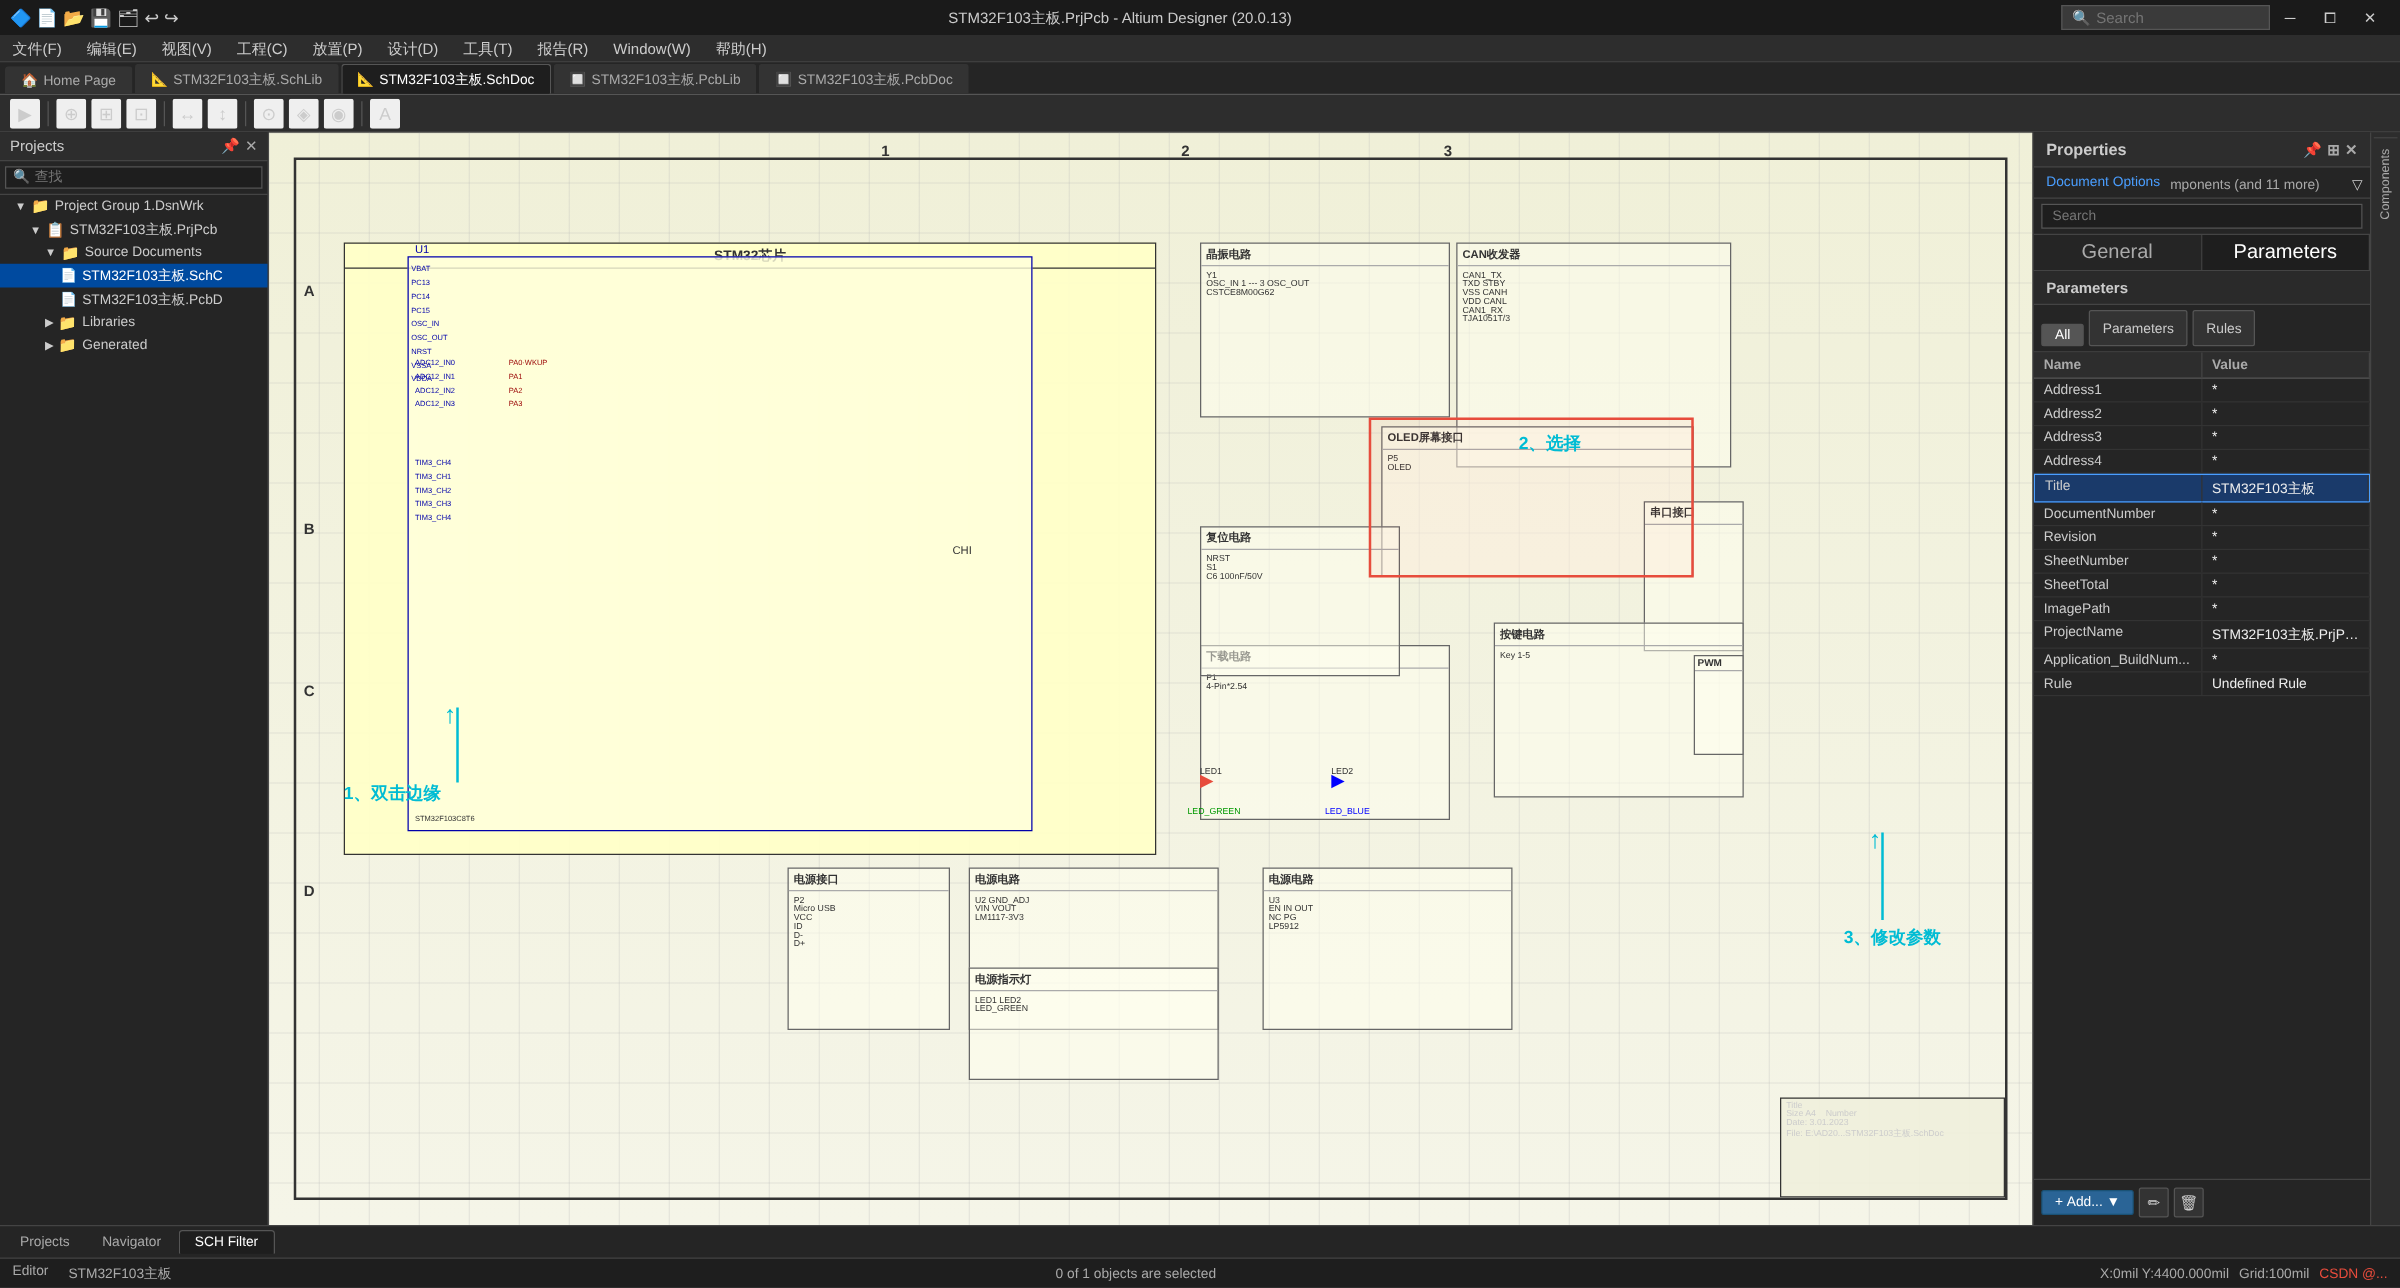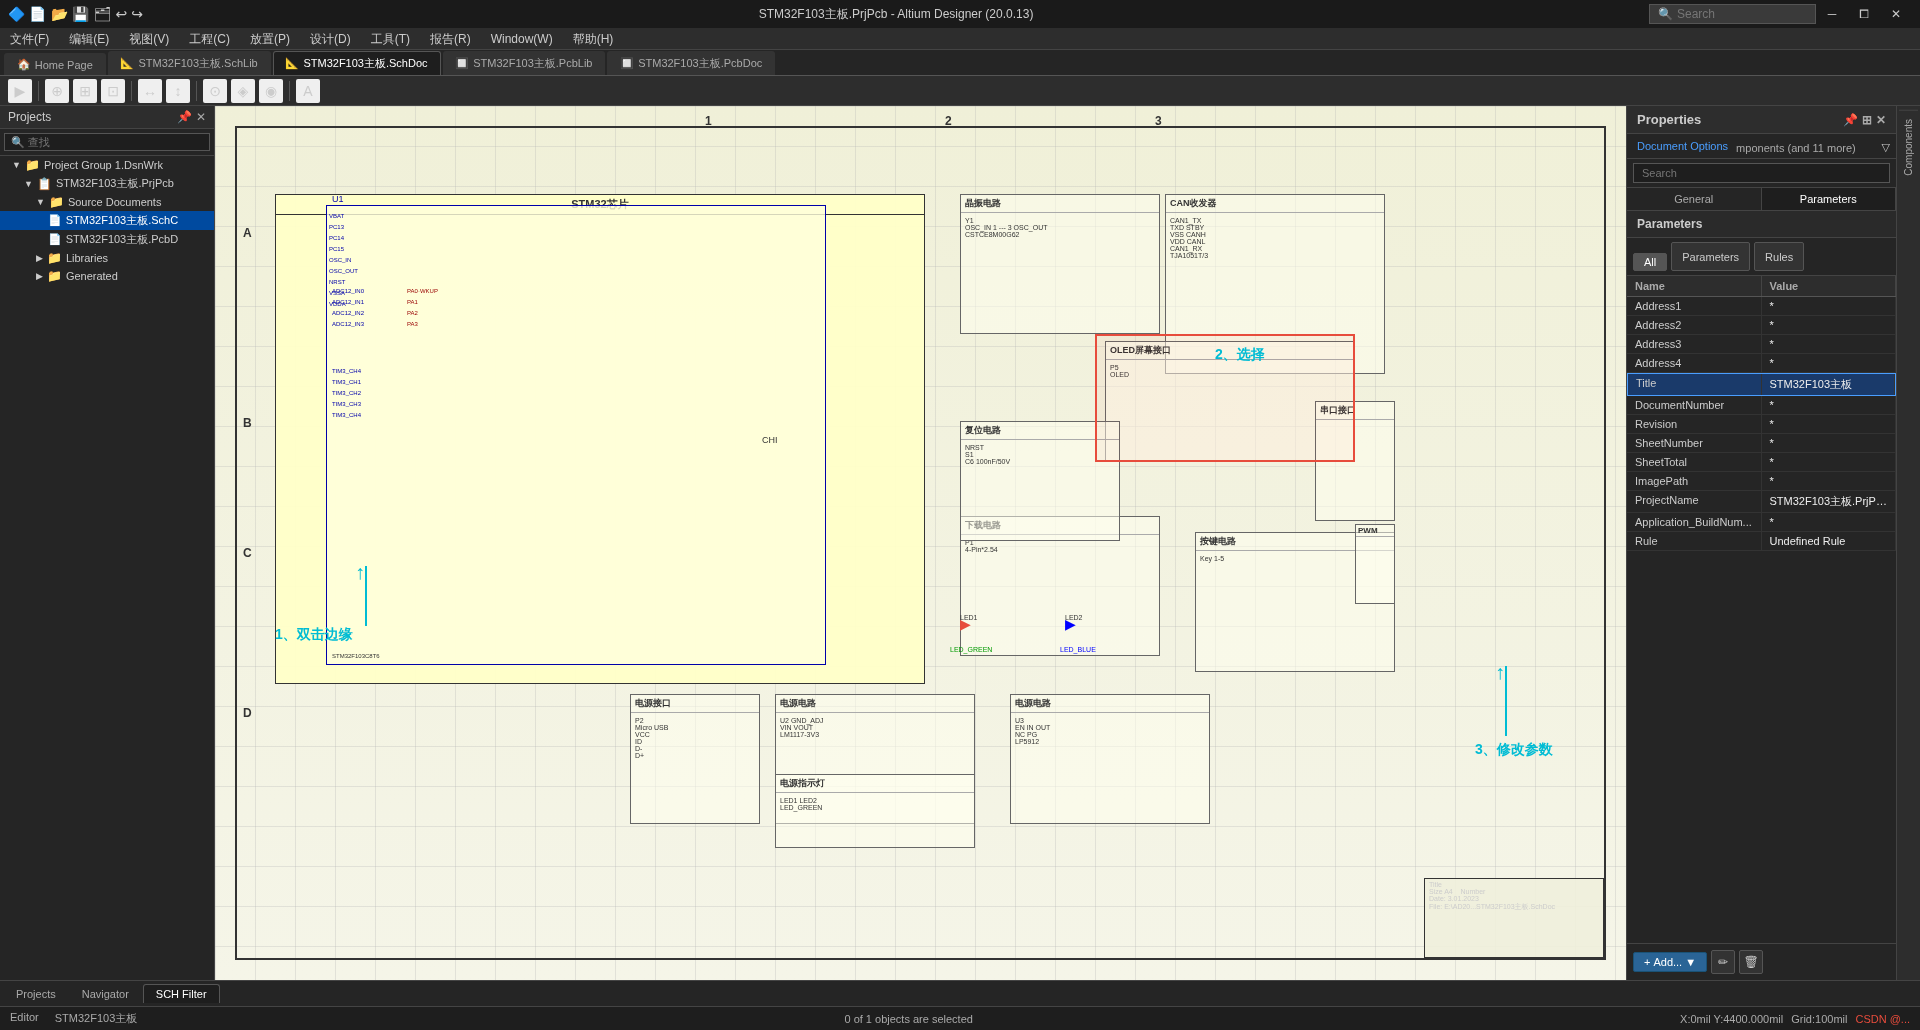--- a/index.html
+++ b/index.html
@@ -64,21 +64,21 @@
     #right-panel { width: 270px; background: #252525; border-left: 1px solid #444; display: flex; flex-direction: column; flex-shrink: 0; }
     #right-panel .panel-title { background: #2d2d2d; padding: 6px 10px; font-size: 13px; font-weight: bold; color: #ccc; border-bottom: 1px solid #444; display: flex; align-items: center; justify-content: space-between; }
     #right-panel .panel-title .icons { display: flex; gap: 4px; }
     #right-panel .panel-title .icons span { cursor: pointer; color: #aaa; font-size: 12px; }
     .doc-tabs { padding: 4px 6px; display: flex; align-items: flex-end; gap: 4px; border-bottom: 1px solid #444; font-size: 11px; }
     .doc-tab { color: #aaa; cursor: pointer; padding: 2px 4px; }
     .doc-tab.active { color: #4a9eff; }
     .prop-search { padding: 4px 6px; border-bottom: 1px solid #444; }
     .prop-search input { width: 100%; background: #1e1e1e; border: 1px solid #555; color: #ccc; padding: 3px 8px; font-size: 11px; outline: none; }
     .prop-tabs-row { display: flex; border-bottom: 1px solid #444; }
-    .prop-tab { flex: 1; text-align: center; padding: 5px; cursor: pointer; font-size: 11px; color: #aaa; border-right: 1px solid #444; }
+    .prop-tab { flex: 1; text-align: center; padding: 5px; cursor: pointer; font-size: 16px; color: #aaa; border-right: 1px solid #444; }
     .prop-tab.active { background: #1e1e1e; color: #fff; }
     .param-section { padding: 6px 10px; font-size: 12px; font-weight: bold; color: #ccc; background: #2a2a2a; border-bottom: 1px solid #444; }
     .param-filter-btns { display: flex; gap: 4px; padding: 4px 6px; border-bottom: 1px solid #444; }
     .param-btn { padding: 2px 10px; font-size: 11px; cursor: pointer; border: 1px solid #555; background: #333; color: #ccc; border-radius: 2px; }
     .param-btn.active { background: #555; color: #fff; margin-top: 11px; }
     .params-table { flex: 1; overflow-y: auto; }
     .params-header { display: flex; background: #2d2d2d; border-bottom: 1px solid #555; }
     .params-header .ph { padding: 4px 8px; font-size: 11px; font-weight: bold; color: #aaa; flex: 1; border-right: 1px solid #444; }
     .params-row { display: flex; border-bottom: 1px solid #333; }
     .params-row.highlighted { background: #1a3a6a; border: 1px solid #4a9eff; }
@@ -331,21 +331,21 @@
 
       <div style="position:absolute;top:315px;left:745px;width:160px;height:120px;border:1px solid #666;background:rgba(255,255,240,0.5);">
         <div style="font-size:9px;font-weight:bold;color:#333;padding:2px 4px;border-bottom:1px solid #aaa;">复位电路</div>
         <div style="padding:4px;font-size:7px;color:#333;">
           <div>NRST</div>
             <div>S1</div>
             <div>C6 100nF/50V</div>
         </div>
       </div>
 
-      <div style="position:absolute;top:426px;left:980px;width:200px;height:140px;border:1px solid #666;background:rgba(255,255,240,0.5);">
+      <div style="position:absolute;top:392px;left:980px;width:200px;height:140px;border:1px solid #666;background:rgba(255,255,240,0.5);">
         <div style="font-size:9px;font-weight:bold;color:#333;padding:2px 4px;border-bottom:1px solid #aaa;">按键电路</div>
         <div style="padding:4px;font-size:7px;color:#333;">
           <div>Key 1-5</div>
         </div>
       </div>
 
       <div style="position:absolute;top:588px;left:415px;width:130px;height:130px;border:1px solid #666;background:rgba(255,255,240,0.5);">
         <div style="font-size:9px;font-weight:bold;color:#333;padding:2px 4px;border-bottom:1px solid #aaa;">电源接口</div>
         <div style="padding:4px;font-size:7px;color:#333;">P2<br>Micro USB<br>VCC<br>ID<br>D-<br>D+</div>
       </div>
@@ -353,21 +353,21 @@
       <div style="position:absolute;top:588px;left:560px;width:200px;height:130px;border:1px solid #666;background:rgba(255,255,240,0.5);">
         <div style="font-size:9px;font-weight:bold;color:#333;padding:2px 4px;border-bottom:1px solid #aaa;">电源电路</div>
         <div style="padding:4px;font-size:7px;color:#333;">U2 GND_ADJ<br>VIN VOUT<br>LM1117-3V3</div>
       </div>
 
       <div style="position:absolute;top:588px;left:795px;width:200px;height:130px;border:1px solid #666;background:rgba(255,255,240,0.5);">
         <div style="font-size:9px;font-weight:bold;color:#333;padding:2px 4px;border-bottom:1px solid #aaa;">电源电路</div>
         <div style="padding:4px;font-size:7px;color:#333;">U3<br>EN IN OUT<br>NC PG<br>LP5912</div>
       </div>
 
-      <div style="position:absolute;top:668px;left:560px;width:200px;height:74px;border:1px solid #666;background:rgba(255,255,240,0.5);">
+      <div style="position:absolute;top:668px;left:560px;width:200px;height:90px;border:1px solid #666;background:rgba(255,255,240,0.5);">
         <div style="font-size:9px;font-weight:bold;color:#333;padding:2px 4px;border-bottom:1px solid #aaa;">电源指示灯</div>
         <div style="padding:4px;font-size:7px;color:#333;">LED1 LED2<br>LED_GREEN</div>
       </div>
 
       <div style="position:absolute;bottom:22px;right:22px;width:180px;height:80px;border:1px solid #333;background:rgba(240,240,220,0.9);font-size:7px;">
         <div style="padding:2px 4px;">
           <div>Title</div>
           <div>Size A4 &nbsp;&nbsp; Number</div>
           <div>Date: 3.01.2023</div>
           <div>File: E:\AD20...STM32F103主板.SchDoc</div>

